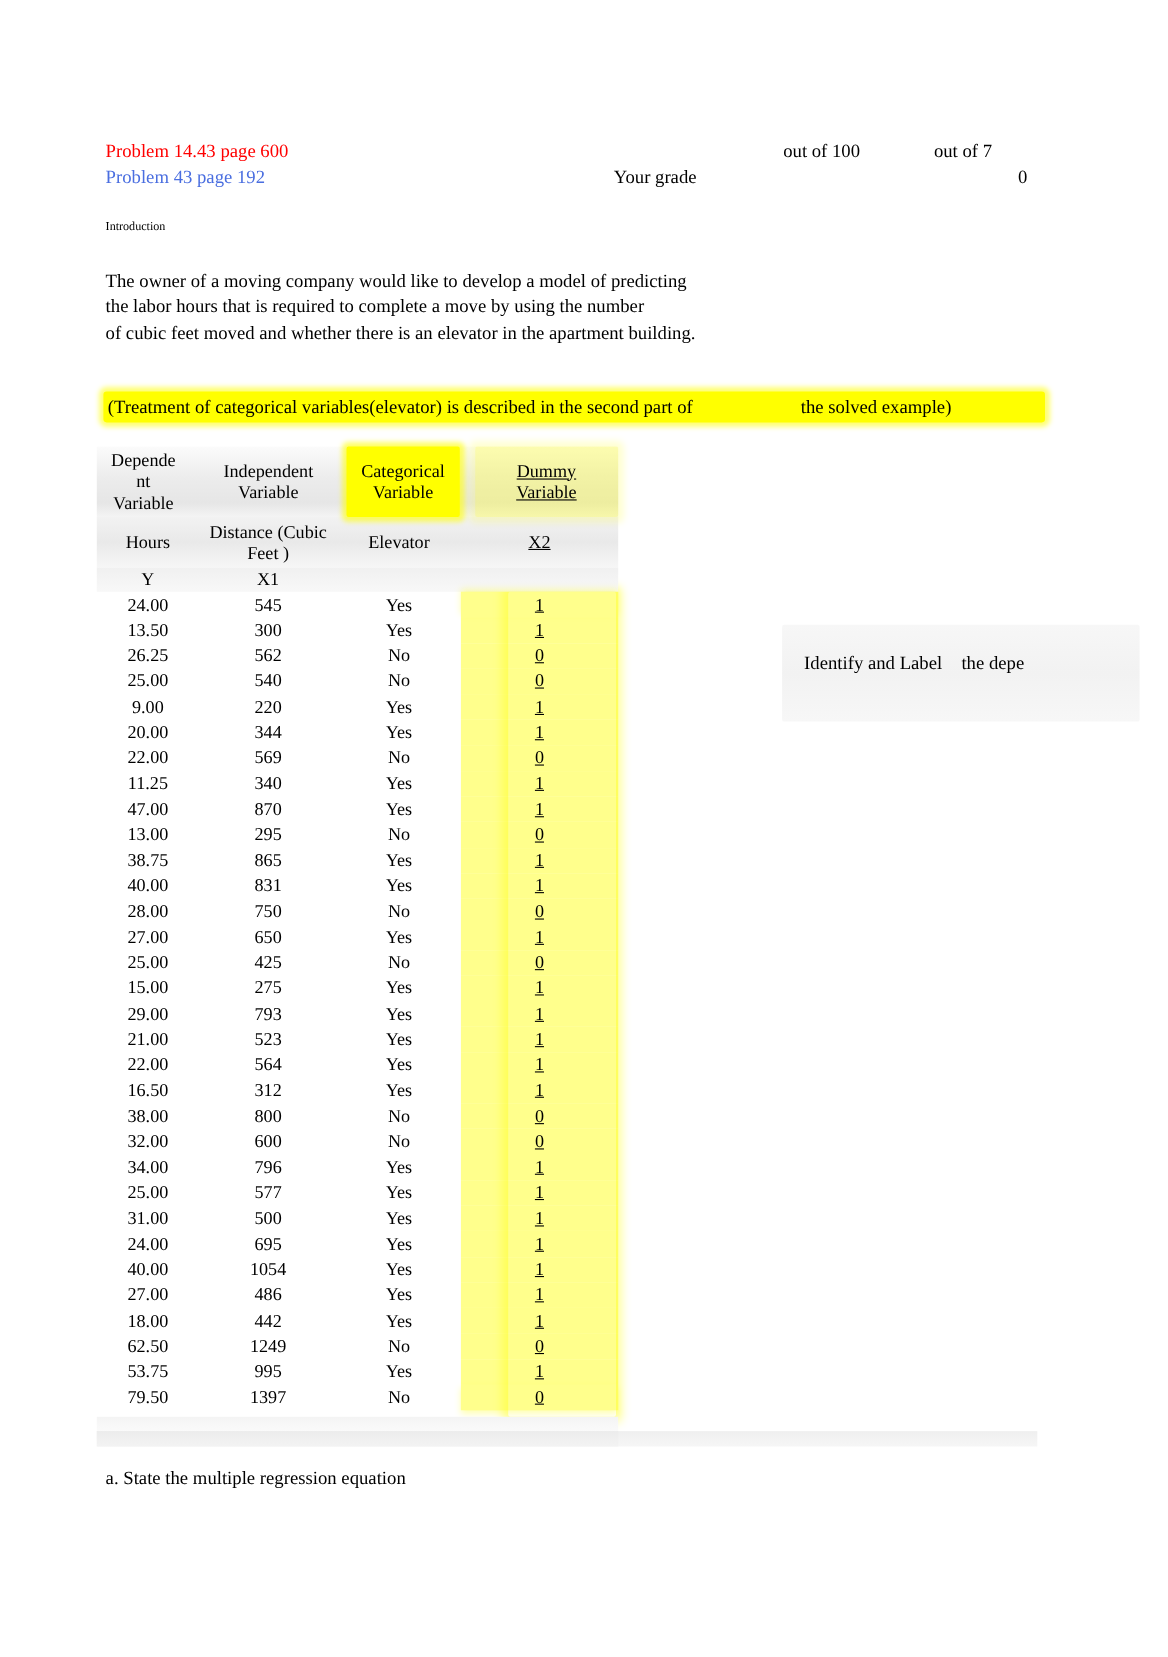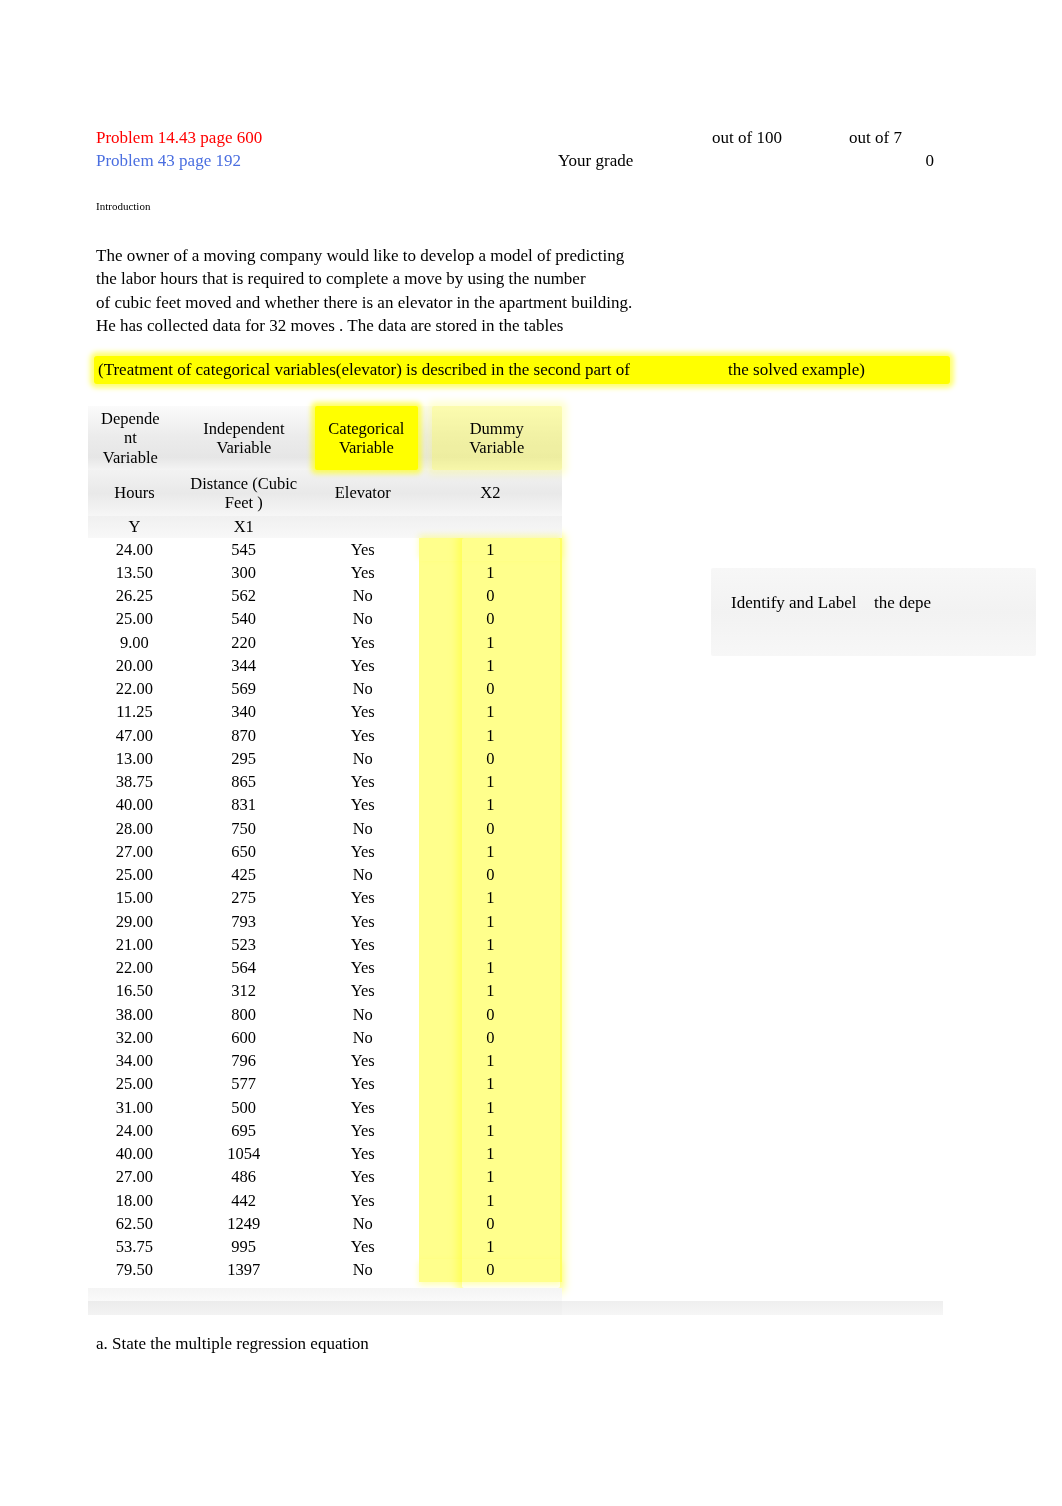--- a/index.html
+++ b/index.html
@@ -132,21 +132,21 @@
     width: 474px;
   }
   .trow {
     position: relative;
     display: flex;
     width: 474px;
   }
   .c-y   { width: 96px; text-align: center; }
   .c-x1  { width: 130px; text-align: center; }
   .c-el  { width: 116px; text-align: center; }
-  .c-x2  { width: 148px; text-align: center; }
+  .c-x2  { width: 148px; text-align: center; text-decoration: underline; }
 
   .hdr-band1 {
     height: 64px;
     background: linear-gradient(#fbfbfb, #ececec 45%, #e6e6e6 80%, #f4f4f4);
     gap: 14px;
   }
   .hdr-band2 {
     height: 46px;
     background: linear-gradient(#f2f2f2, #e9e9e9 50%, #f6f6f6);
   }
@@ -286,21 +286,20 @@
   <div class="hdr-outof100">out of 100</div>
   <div class="hdr-outof7">out of 7</div>
   <div class="hdr-yourgrade">Your grade</div>
   <div class="hdr-gradevalue">0</div>
 
   <div class="intro-title">Introduction</div>
   <div class="intro-body">
     <div>The owner of a moving company would like to develop a model of predicting</div>
     <div>the labor hours that is required to complete a move by using the number</div>
     <div>of cubic feet moved and whether there is an elevator in the apartment building.</div>
-    <div>He has collected data for 32 moves . The data are stored in the tables</div>
   </div>
 
   <div class="intro-note">
     <span class="nl">(Treatment of categorical variables(elevator) is described in the second part of</span>
     <span class="nr">the solved example)</span>
   </div>
 
   <div class="x2-glow"></div>
 
   <div class="tbl">

